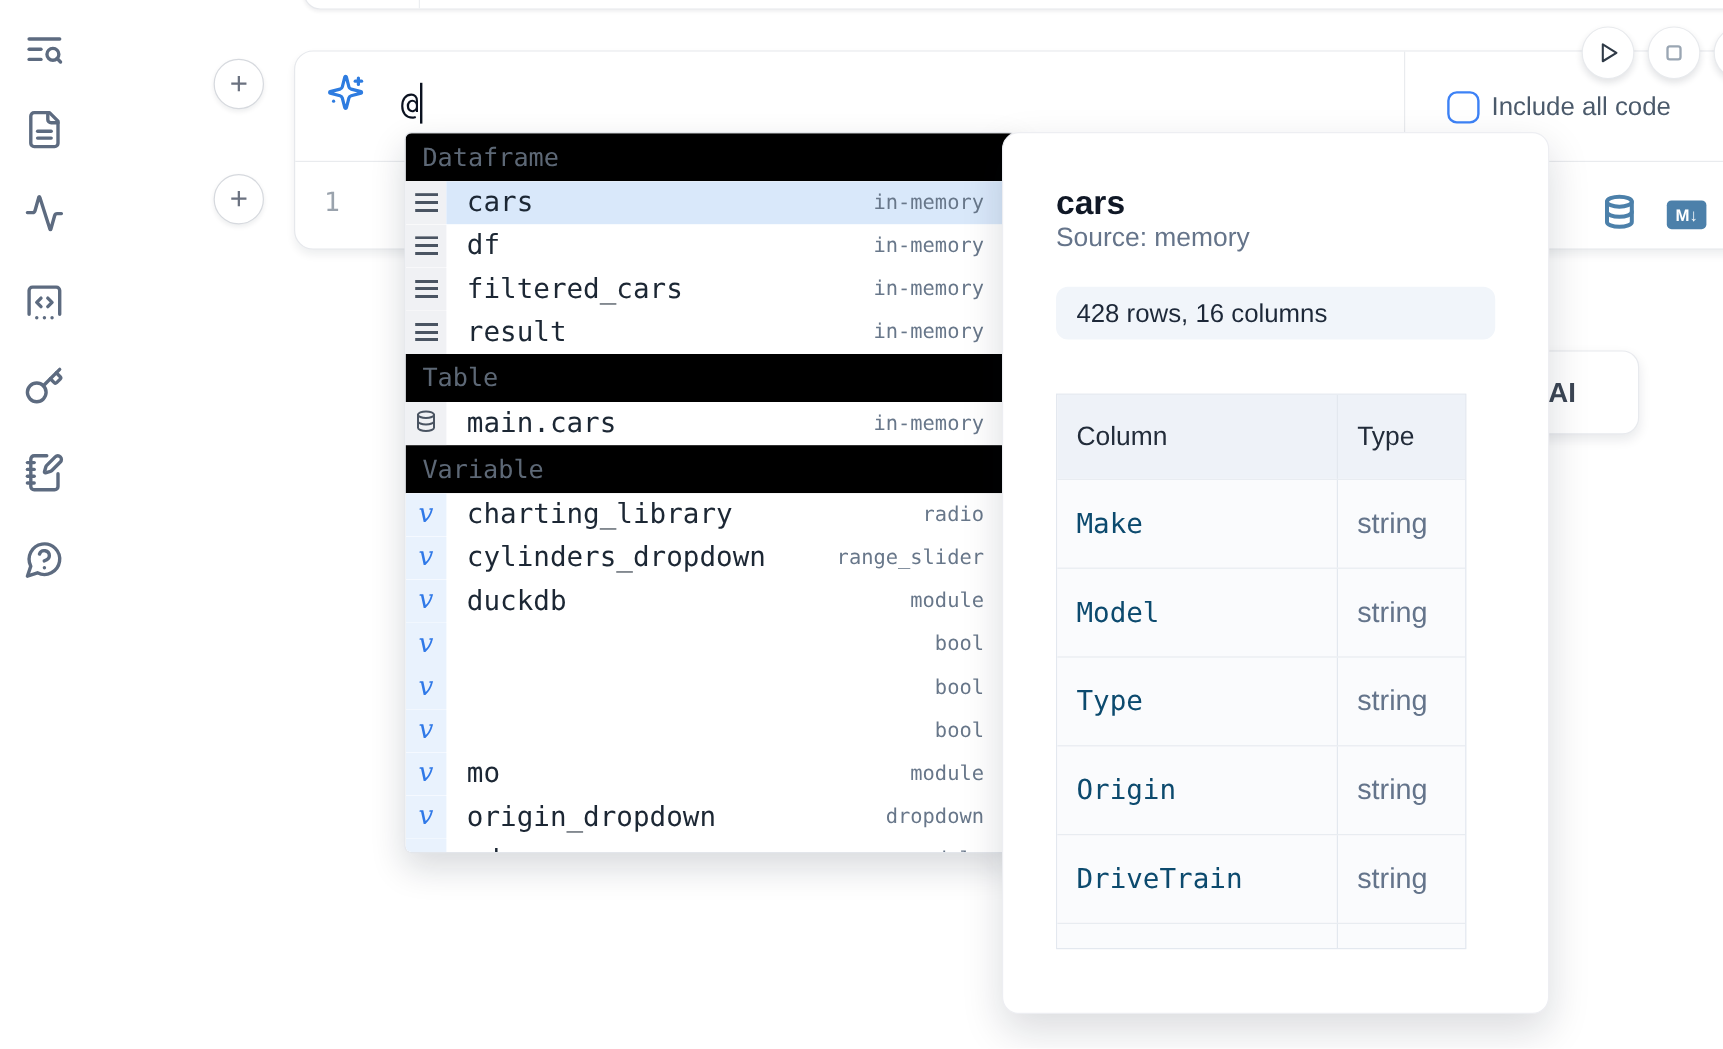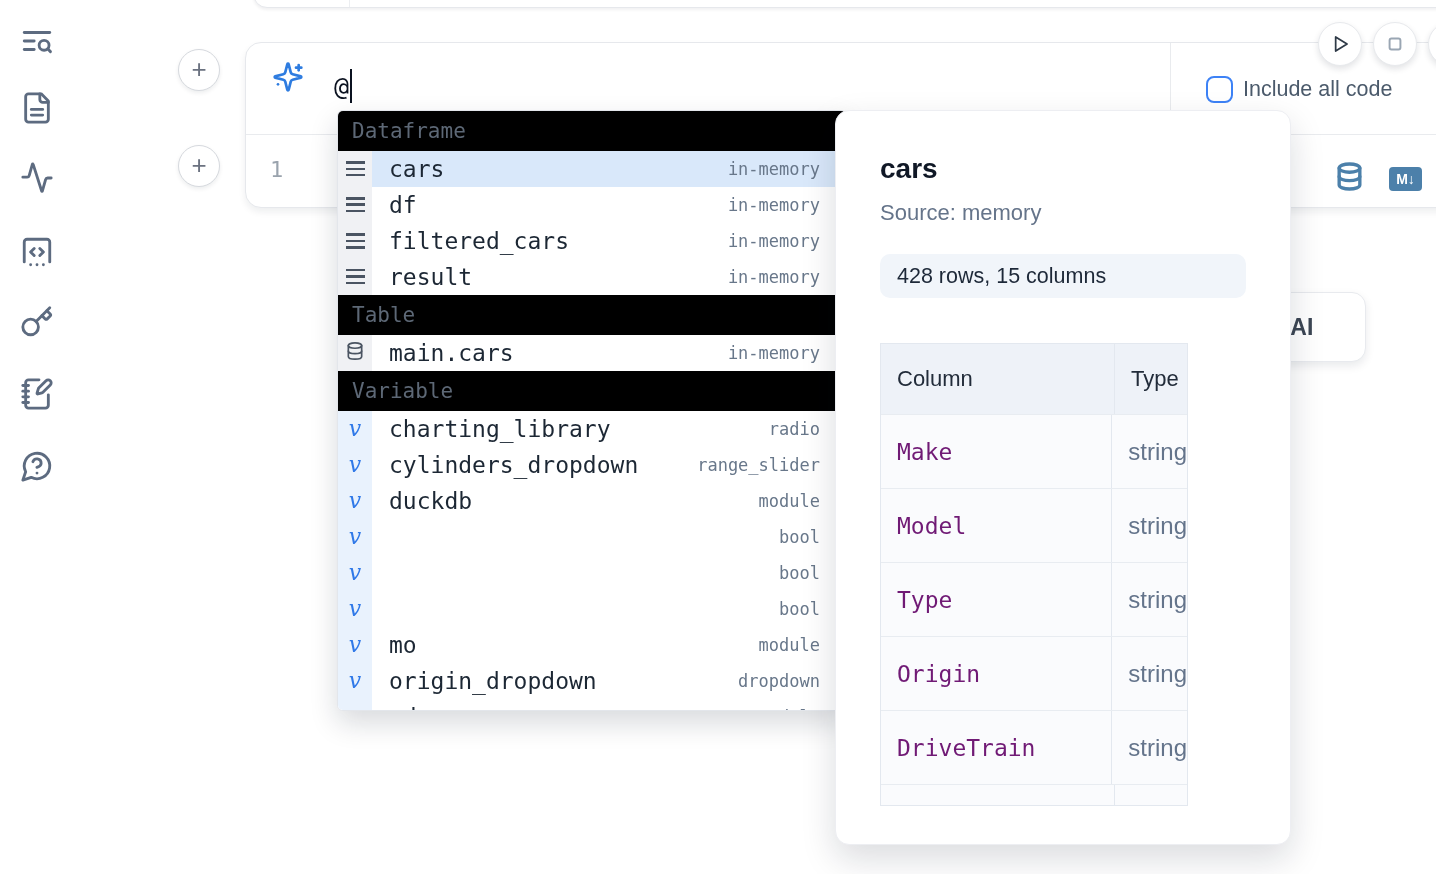--- a/index.html
+++ b/index.html
@@ -74,29 +74,29 @@
   .cmp-name{font-size:23px;color:var(--ink);white-space:nowrap;}
   .cmp-type{font-size:17px;color:var(--muted);margin-left:auto;padding-left:44px;white-space:nowrap;}
   .df-icon{width:19px;height:16px;background:repeating-linear-gradient(to bottom,#4a5462 0 2.5px,transparent 2.5px 6.5px);}
   .tbl-icon svg{width:20px;height:20px;stroke:#4a5462;stroke-width:2;fill:none;stroke-linecap:round;}
   .var-icon{font-family:"DejaVu Serif",serif;font-style:italic;font-size:22px;color:#3079e8;line-height:1;}
 
   
   .preview{position:absolute;left:835px;top:110px;width:456px;height:735px;background:#fff;border:1px solid #edeef2;
     border-radius:14px;box-shadow:0 14px 34px rgba(15,23,42,.15);z-index:8;padding:0 44px;overflow:hidden;}
   .pv-title{margin-top:42px;font-size:28px;font-weight:bold;color:#101826;}
-  .pv-source{margin-top:15px;font-size:22px;color:#65748a;}
+  .pv-source{font-size:22px;color:#65748a;}
   .pv-shape{margin-top:28px;height:44px;border-radius:10px;background:#f1f5fa;display:flex;align-items:center;
     padding:0 17px;font-size:21.5px;color:#1d2838;}
-  .pv-table{margin-top:45px;width:308px;max-height:463px;overflow:hidden;border:1px solid #e3e8ef;background:#fafbfd;}
+  .pv-table{margin-top:45px;width:342px;max-height:463px;overflow:hidden;border:1px solid #e3e8ef;background:#fafbfd;}
   .pv-tr{display:flex;height:74px;border-top:1px solid #e8ecf1;background:#fafbfd;}
   .pv-tr:first-child{border-top:none;}
   .pv-tr.head{height:70px;background:#eef2f8;}
   .pv-td-col{width:234px;display:flex;align-items:center;padding-left:16px;border-right:1px solid #e3e8ef;
-    font-family:"DejaVu Sans Mono",monospace;font-size:23px;color:#701a75;}
+    font-family:"DejaVu Sans Mono",monospace;font-size:23px;color:#0c4a6e;}
   .pv-tr.head .pv-td-col{font-family:"Liberation Sans",sans-serif;font-size:22px;color:#222c3a;}
   .pv-td-type{flex:1;display:flex;align-items:center;padding-left:16px;font-size:24px;color:#64748b;}
   .pv-tr.head .pv-td-type{font-size:22px;color:#222c3a;}
   .pv-tr.partial{height:40px;}
 </style>
 </head>
 <body>
 
 <div class="screen">
 
@@ -350,21 +350,21 @@
         <span class="cmp-body">
           <span class="cmp-name">pd</span>
           <span class="cmp-type">module</span>
         </span>
       </div>
     </div>
 
   <div class="preview">
     <div class="pv-title">cars</div>
     <div class="pv-source">Source: memory</div>
-    <div class="pv-shape">428 rows, 15 columns</div>
+    <div class="pv-shape">428 rows, 16 columns</div>
     <div class="pv-table" id="pv-table">
         <div class="pv-tr head">
           <div class="pv-td-col">Column</div>
           <div class="pv-td-type">Type</div>
         </div>
         <div class="pv-tr">
           <div class="pv-td-col">Make</div>
           <div class="pv-td-type">string</div>
         </div>
         <div class="pv-tr">

